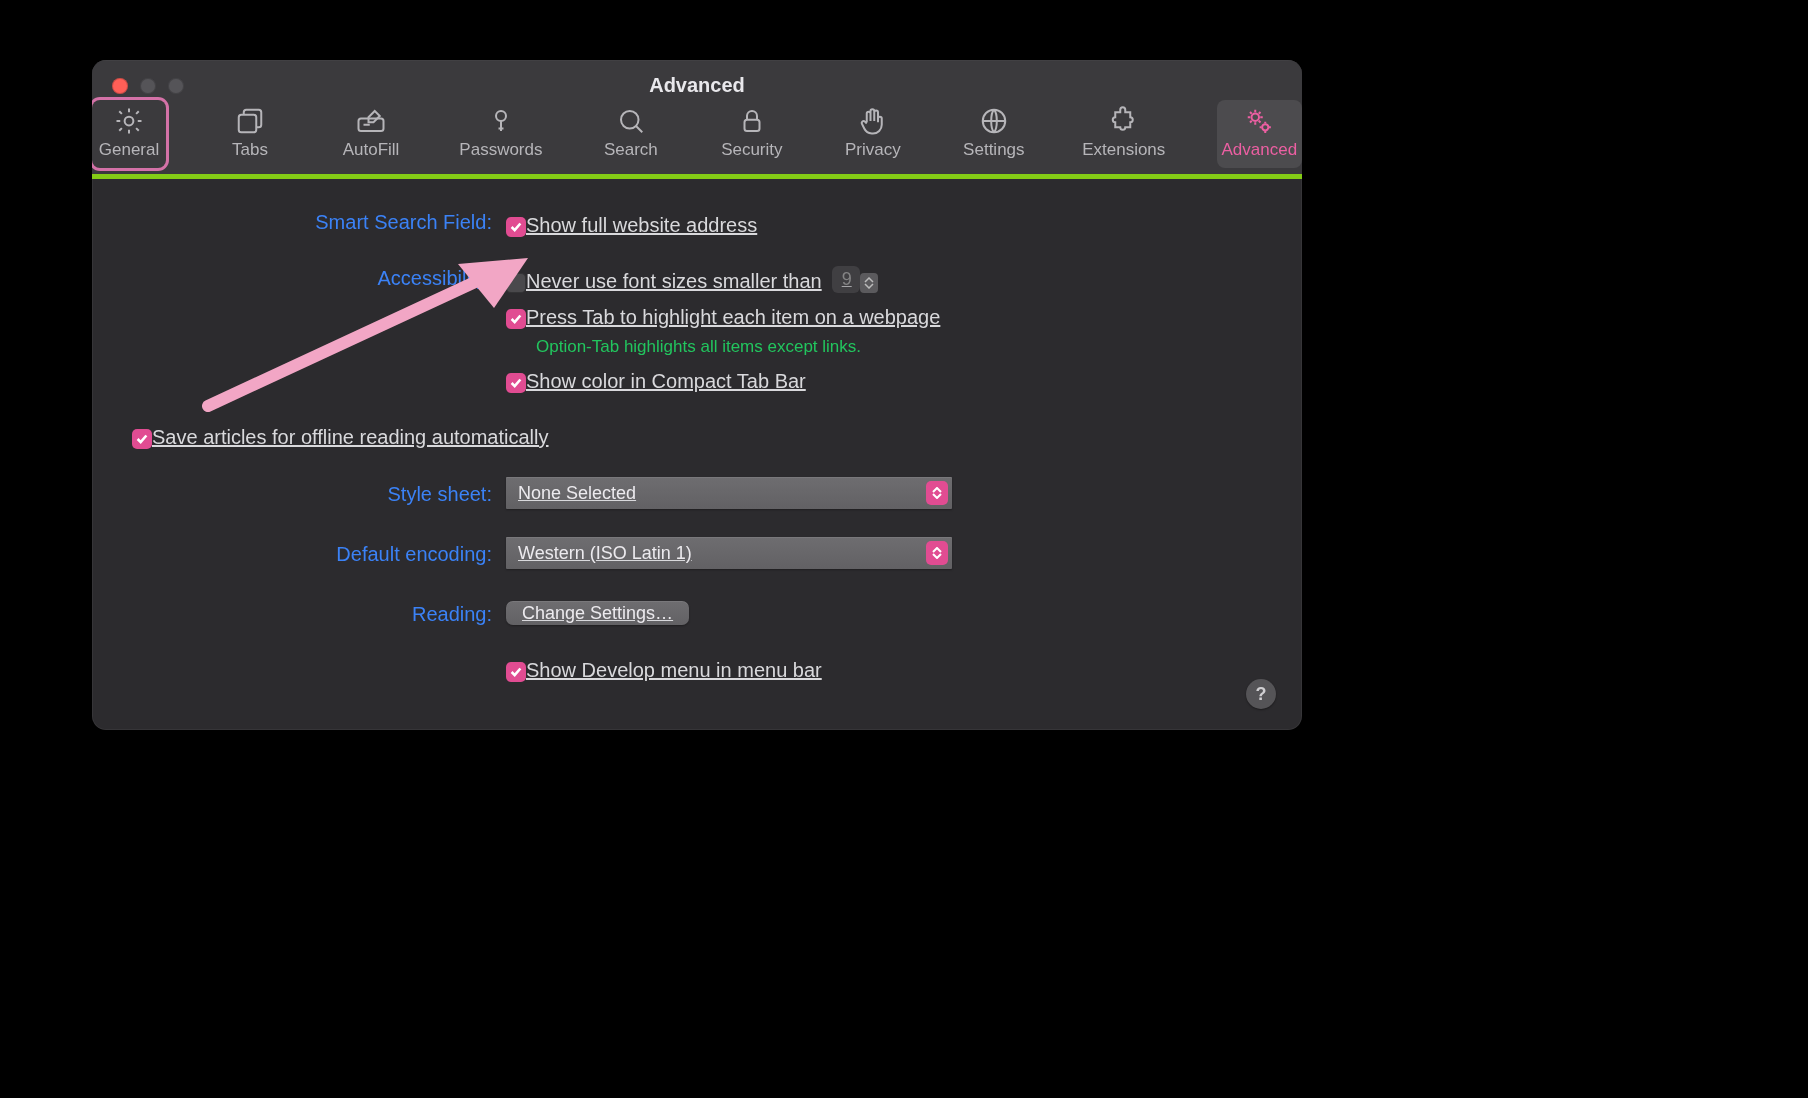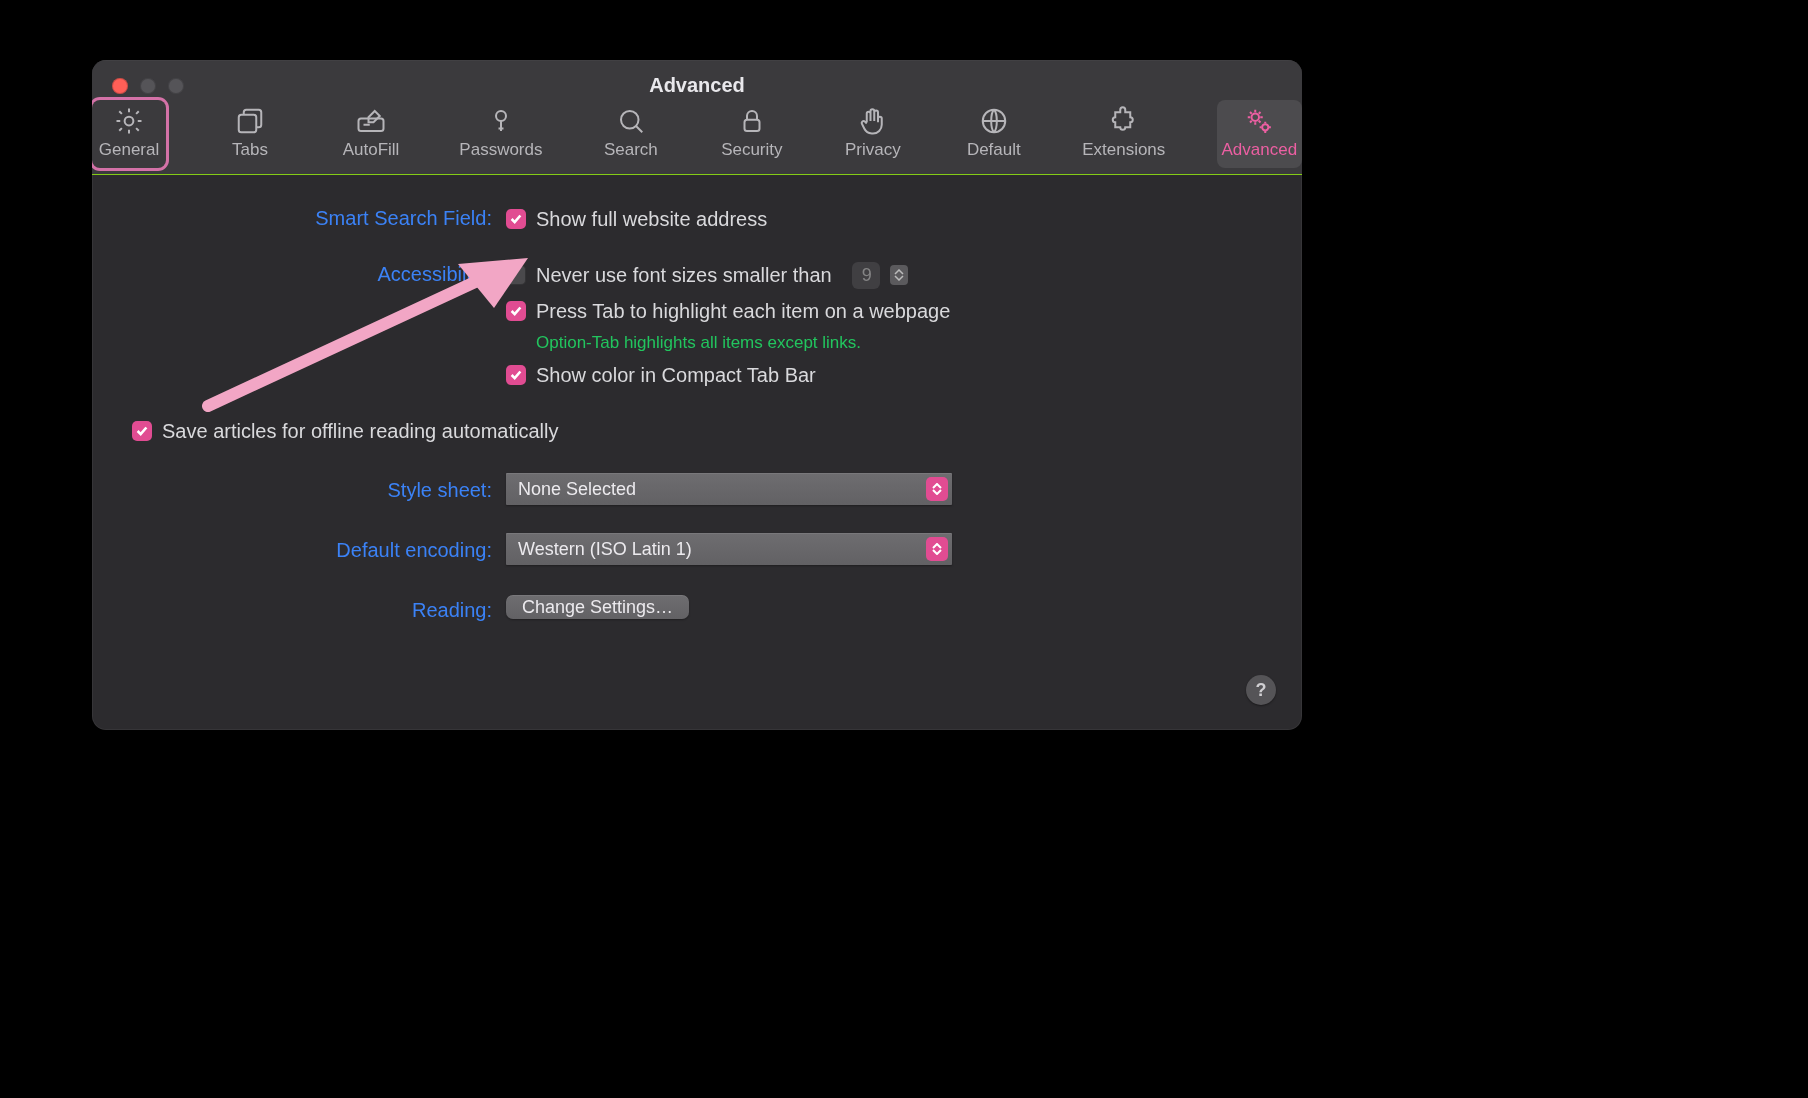--- a/index.html
+++ b/index.html
@@ -22,21 +22,21 @@
     background: #2c2b2e;
     border-radius: 14px;
     box-shadow: 0 30px 70px rgba(0,0,0,0.7), 0 0 0 1px rgba(255,255,255,0.05) inset;
     overflow: hidden;
   }
 
   
   .titlebar {
     height: 114px;
     background: #3b3a3d;
-    border-bottom: 1px solid #84cc16;
+    border-bottom: 5px solid #84cc16;
     position: relative;
     box-shadow: 0 1px 0 rgba(255,255,255,0.03) inset;
   }
   .traffic {
     position: absolute;
     top: 18px;
     left: 20px;
     display: flex;
     gap: 12px;
   }
@@ -117,23 +117,23 @@
     color: #3b82f6;
   }
   .ctrl-col {
     flex: 1;
     display: flex;
     flex-direction: column;
     gap: 8px;
   }
   .ctrl-line {
     display: flex;
-    align-items: center;
-    gap: 10px;
+    align-items: flex-end;
     min-height: 28px;
+    text-decoration: underline;
   }
   .group-gap { height: 22px; }
 
   .checkbox {
     width: 20px;
     height: 20px;
     border-radius: 5px;
     display: inline-flex;
     align-items: center;
     justify-content: center;
@@ -323,21 +323,21 @@
         </span>
         <span class="tlabel">Privacy</span>
       </div>
       <div class="tab">
         <span class="ticon">
           <svg viewBox="0 0 24 24">
               <circle cx="12" cy="12" r="9"></circle>
               <path d="M3 12h18M12 3c3 3 3 15 0 18M12 3c-3 3-3 15 0 18"></path>
             </svg>
         </span>
-        <span class="tlabel">Default</span>
+        <span class="tlabel">Settings</span>
       </div>
       <div class="tab">
         <span class="ticon">
           <svg viewBox="0 0 24 24">
               <path d="M9 3a2 2 0 0 1 4 0v2h4v4a2 2 0 0 1 0 4v4h-4a2 2 0 0 1-4 0H5v-4a2 2 0 0 1 0-4V5h4z"></path>
             </svg>
         </span>
         <span class="tlabel">Extensions</span>
       </div>
       <div class="tab active">
@@ -477,20 +477,30 @@
             <span>Change Settings…</span>
           </div>
         </div>
       </div>
     </div>
 
     <div class="group-gap"></div>
 
     <div class="row">
       <div class="label-col"></div>
+      <div class="ctrl-col">
+        <div class="ctrl-line">
+          <span class="checkbox checked">
+            <svg viewBox="0 0 16 16">
+                <path d="M3 8l3.5 3.5L13 4"></path>
+              </svg>
+          </span>
+          <span>Show Develop menu in menu bar</span>
+        </div>
+      </div>
     </div>
 
     <div class="help">
       <span>?</span>
     </div>
   </div>
 
 </div>
 
 <div class="arrow-overlay">

